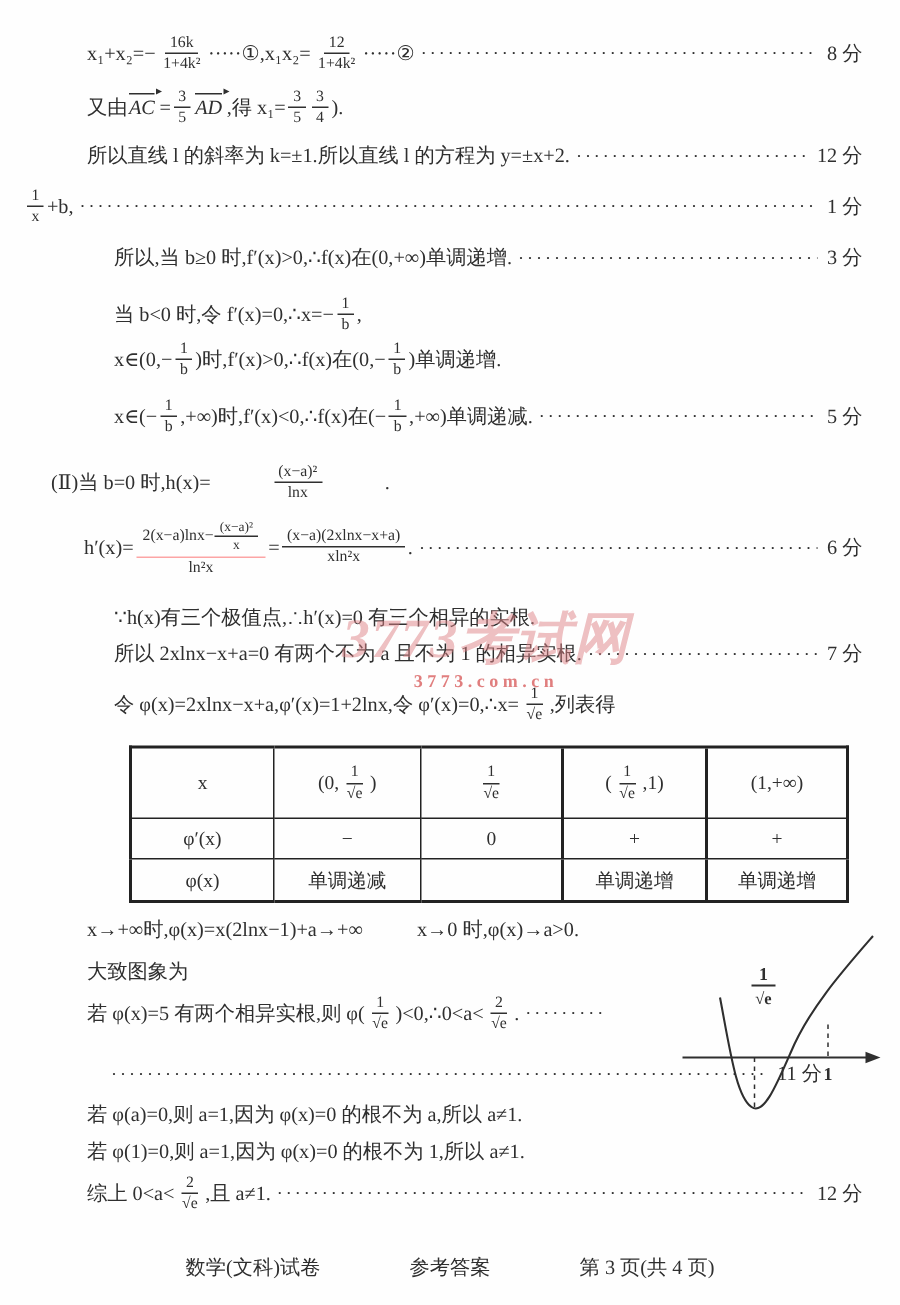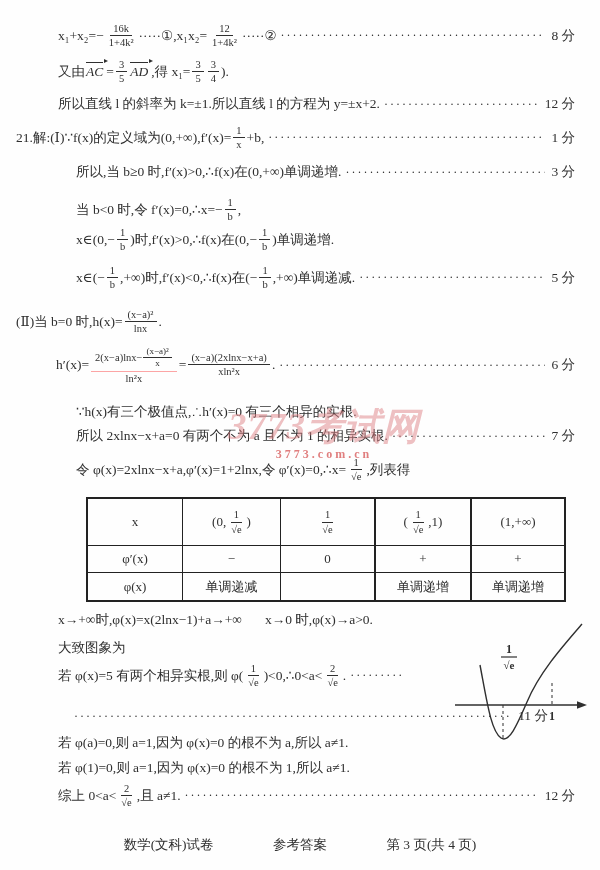--- a/index.html
+++ b/index.html
@@ -1,21 +1,21 @@
 <!DOCTYPE html>
 <html><head>
 <meta charset="utf-8">
 <style>
   html,body{margin:0;padding:0;background:#ffffff;}
   #page{position:relative;width:600px;height:870px;background:#fefefe;overflow:hidden;
         font-family:"Liberation Serif","DejaVu Serif",serif;color:#2f2f2f;}
   .line{position:absolute;white-space:nowrap;display:flex;align-items:center;
         font-size:13.5px;line-height:1.2;}
   .seg{flex:0 0 auto;}
-  .gap{margin-left:23px;}
+  .gap{margin-left:36px;}
   .frac{display:inline-flex;flex-direction:column;align-items:center;justify-content:center;
         font-size:10.5px;line-height:1.25;margin:0 2px;text-align:center;flex:0 0 auto;}
   .frac .num{border-bottom:1px solid #2f2f2f;padding:0 3px;}
   .frac .den{padding:0 3px;}
   .numrow{display:inline-flex;align-items:center;border-bottom:1px solid #fca5a5;padding:1px 4px;}
   .numrow .plain{flex:0 0 auto;}
   .frac.inner{font-size:9px;margin:0 1px;}
   .frac.inner .num{border-bottom:1px solid #2f2f2f;}
   .vec{position:relative;flex:0 0 auto;padding:1px 3px 0 1px;font-style:italic;}
   .vec::before{content:"";position:absolute;left:1px;right:3px;top:-1px;border-top:1.2px solid #2f2f2f;}
@@ -92,21 +92,20 @@
     <span class="seg">).</span>
   </div>
 
   <div class="line" style="left:58px;top:96px;width:517px;">
     <span class="seg">所以直线 l 的斜率为 k=±1.所以直线 l 的方程为 y=±x+2.</span>
     <span class="dots">··········································································································</span>
     <span class="score">12 分</span>
   </div>
 
   <div class="line" style="left:16px;top:124px;width:559px;">
-    <span class="seg">21.解:(Ⅰ)∵f(x)的定义域为(0,+∞),f′(x)=</span>
     <span class="frac">
         <span class="num">1</span>
         <span class="den">x</span>
       </span>
     <span class="seg">+b,</span>
     <span class="dots">··········································································································</span>
     <span class="score">1 分</span>
   </div>
 
   <div class="line" style="left:76px;top:164px;width:499px;">
@@ -147,21 +146,21 @@
     <span class="seg">,+∞)时,f′(x)&lt;0,∴f(x)在(−</span>
     <span class="frac">
         <span class="num">1</span>
         <span class="den">b</span>
       </span>
     <span class="seg">,+∞)单调递减.</span>
     <span class="dots">··········································································································</span>
     <span class="score">5 分</span>
   </div>
 
-  <div class="line" style="left:16px;top:308px;">
+  <div class="line" style="left:34px;top:308px;gap:40px;">
     <span class="seg">(Ⅱ)当 b=0 时,h(x)=</span>
     <span class="frac">
         <span class="num">(x−a)²</span>
         <span class="den">lnx</span>
       </span>
     <span class="seg">.</span>
   </div>
 
   <div class="line" style="left:56px;top:345px;width:519px;">
     <span class="seg">h′(x)=</span>

